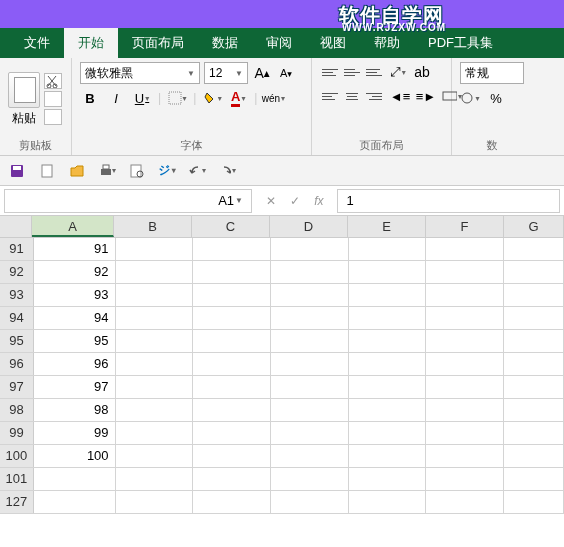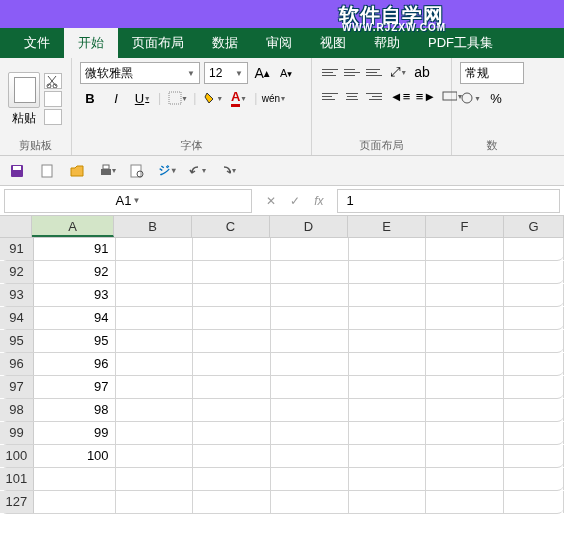--- a/index.html
+++ b/index.html
@@ -27,29 +27,29 @@
 .fb.bold { font-weight: bold; }
 .fb.italic { font-style: italic; }
 .fb.underline { text-decoration: underline; }
 .dd { font-size: 8px; color: #666; margin-left: 1px; }
 .align-grid { display: grid; grid-template-columns: repeat(3, 20px); gap: 2px; }
 .ab { width: 20px; height: 18px; display: flex; flex-direction: column; justify-content: center; gap: 2px; cursor: pointer; padding: 2px; }
 .ab span { height: 1px; background: #555; display: block; }
 .qat { background: #f3f3f3; height: 30px; border-bottom: 1px solid #ccc; display: flex; align-items: center; padding-left: 8px; gap: 12px; }
 .qat-icon { width: 18px; height: 18px; cursor: pointer; display: flex; align-items: center; justify-content: center; }
 .formula-bar { height: 30px; border-bottom: 1px solid #ccc; display: flex; align-items: center; background: #fff; }
-.name-box { width: 248px; height: 24px; border: 1px solid #ccc; margin: 0 4px; padding: 0 25px; display: flex; align-items: center; justify-content: center; font-size: 13px; }
+.name-box { width: 248px; height: 24px; border: 1px solid #ccc; margin: 0 4px; padding: 0 8px; display: flex; align-items: center; justify-content: flex-end; font-size: 13px; }
 .fx-controls { display: flex; align-items: center; gap: 14px; padding: 0 10px; color: #999; }
 .fx-input { flex: 1; border: 1px solid #ccc; height: 24px; margin: 0 4px; padding: 0 8px; font-size: 13px; display: flex; align-items: center; }
 .grid { position: relative; }
 .grid-header { display: flex; height: 22px; border-bottom: 1px solid #ccc; }
 .corner { width: 34px; border-right: 1px solid #ccc; background: #e6e6e6; }
 .col-h { border-right: 1px solid #ccc; background: #e6e6e6; text-align: center; line-height: 22px; font-size: 13px; color: #333; }
 .col-h.sel { background: #d3e5c8; border-bottom: 2px solid #217346; }
-.grid-row { display: flex; height: 23px; border-bottom: 1px solid #d4d4d4; border-radius: 7px; }
+.grid-row { display: flex; height: 23px; border-bottom: 1px solid #d4d4d4; }
 .row-h { width: 34px; border-right: 1px solid #ccc; background: #e6e6e6; text-align: center; line-height: 22px; font-size: 13px; color: #333; }
 .cell { border-right: 1px solid #d4d4d4; line-height: 22px; font-size: 13px; padding-right: 6px; text-align: right; }
 .aup { font-size: 14px; }
 svg { display: block; }
 </style>
 </head>
 <body>
 
 <div class="titlebar">
   <div class="watermark">软件自学网</div>

